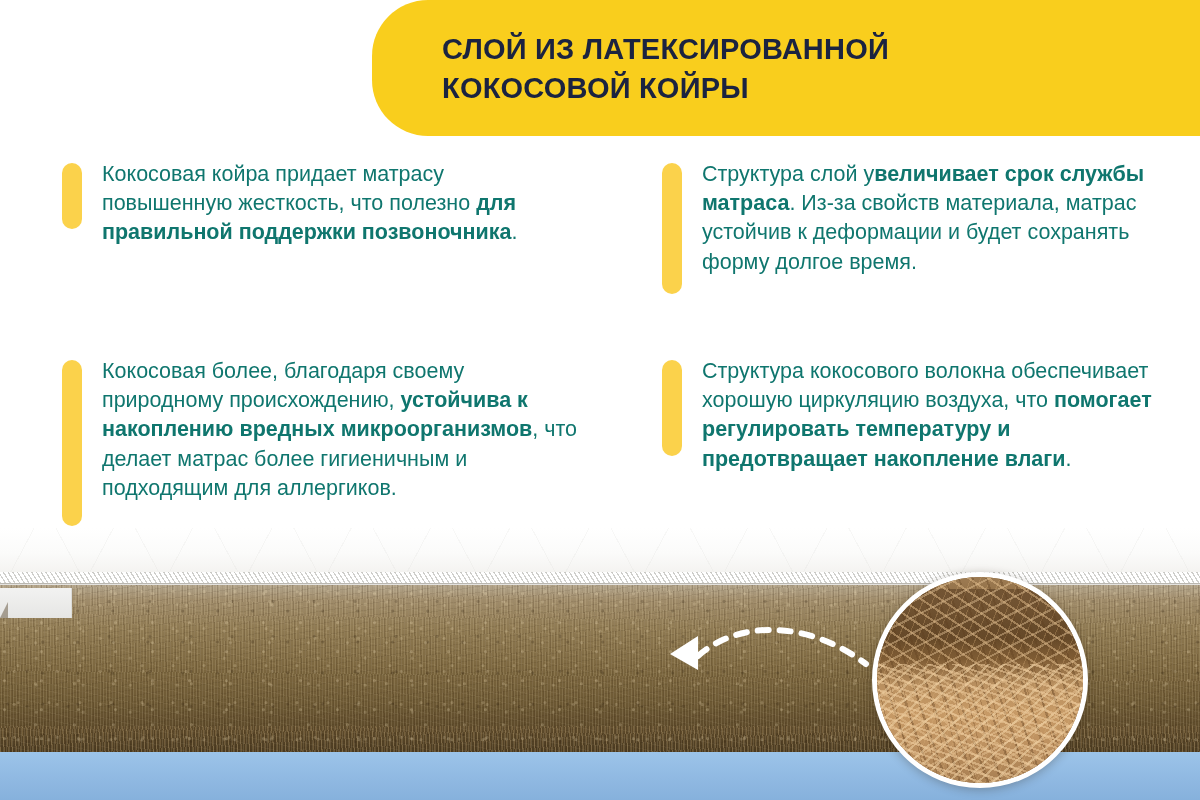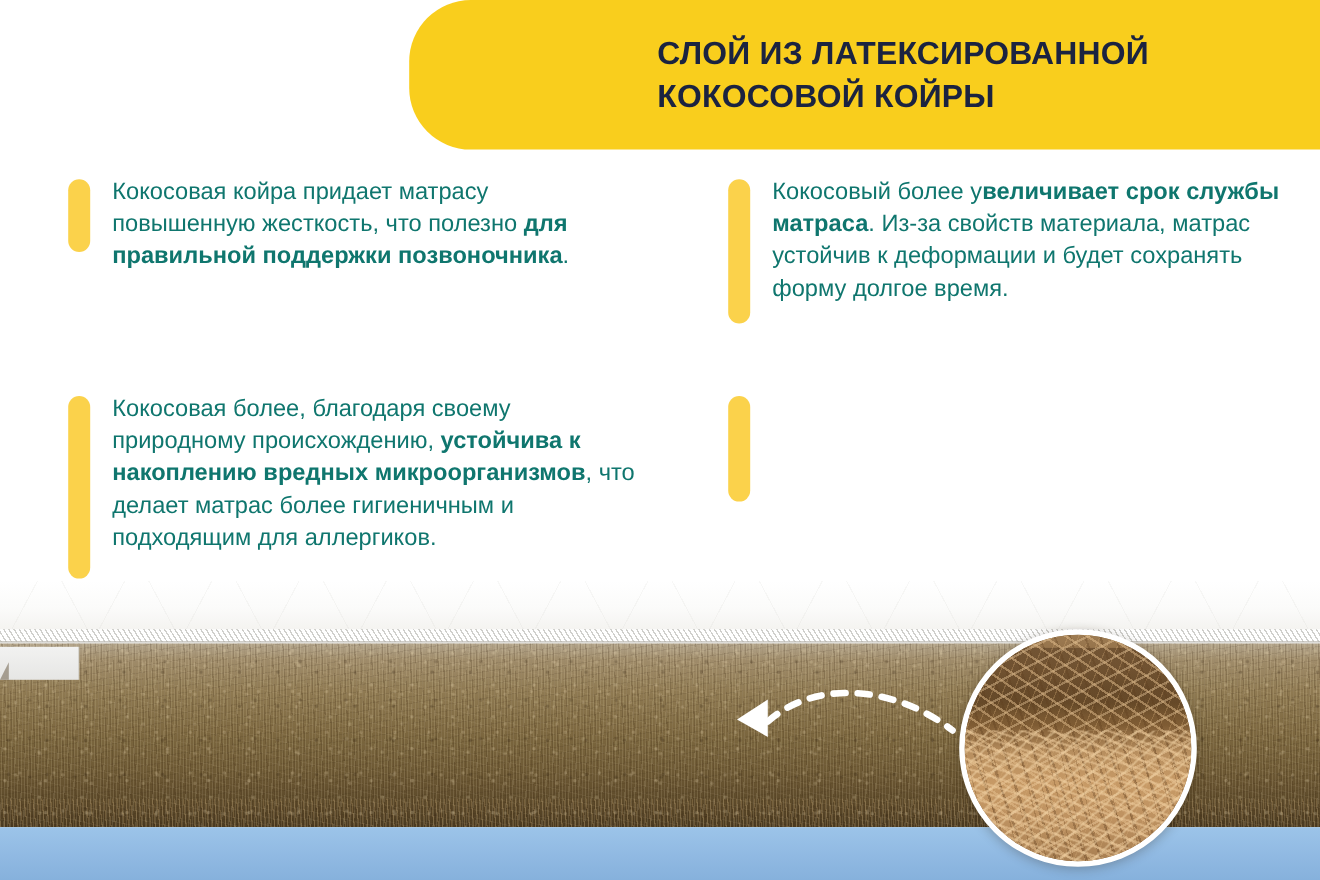--- a/index.html
+++ b/index.html
@@ -20,21 +20,20 @@
 
   
   #header-banner {
     position:absolute;
     left:372px; top:0; width:828px; height:136px;
     background:#F9CE1D;
     border-top-left-radius:56px;
     border-bottom-left-radius:56px;
     display:flex;
     align-items:center;
-    justify-content:center;
   }
   #header-title {
     margin-left:70px;
     margin-top:2px;
     color:#1B2340;
     font-size:29px;
     font-weight:bold;
     line-height:1.33;
     letter-spacing:0.2px;
     white-space:pre-line;
@@ -242,31 +241,32 @@
 КОКОСОВОЙ КОЙРЫ</h1>
   </div>
 
   <div class="feature-block" id="block-0">
     <div class="accent-bar"></div>
     <div class="feature-text"><span>Кокосовая койра придает матрасу повышенную жесткость, что полезно </span><b>для правильной поддержки позвоночника</b><span>.</span></div>
   </div>
 
   <div class="feature-block" id="block-1">
     <div class="accent-bar"></div>
-    <div class="feature-text"><span>Кокосовый более у</span><b>величивает срок службы матраса</b><span>.
+    <div class="feature-text"><span>Структура слой у</span><b>величивает срок службы матраса</b><span>.
 Из-за свойств материала, матрас устойчив к деформации и будет сохранять форму долгое время.</span></div>
   </div>
 
   <div class="feature-block" id="block-2">
     <div class="accent-bar"></div>
     <div class="feature-text"><span>Кокосовая более, благодаря своему природному происхождению, </span><b>устойчива к накоплению вредных микроорганизмов</b><span>, что делает матрас более гигиеничным и подходящим для аллергиков.</span></div>
   </div>
 
   <div class="feature-block" id="block-3">
     <div class="accent-bar"></div>
+    <div class="feature-text"><span>Структура кокосового волокна обеспечивает хорошую циркуляцию воздуха, что </span><b>помогает регулировать температуру и предотвращает накопление влаги</b><span>.</span></div>
   </div>
 
   <div id="photo-area">
 
     <div id="cover-top">
       <div id="cover-quilt"></div>
     </div>
     <div id="cover-piping"></div>
     <div id="cover-shadowline"></div>
 

